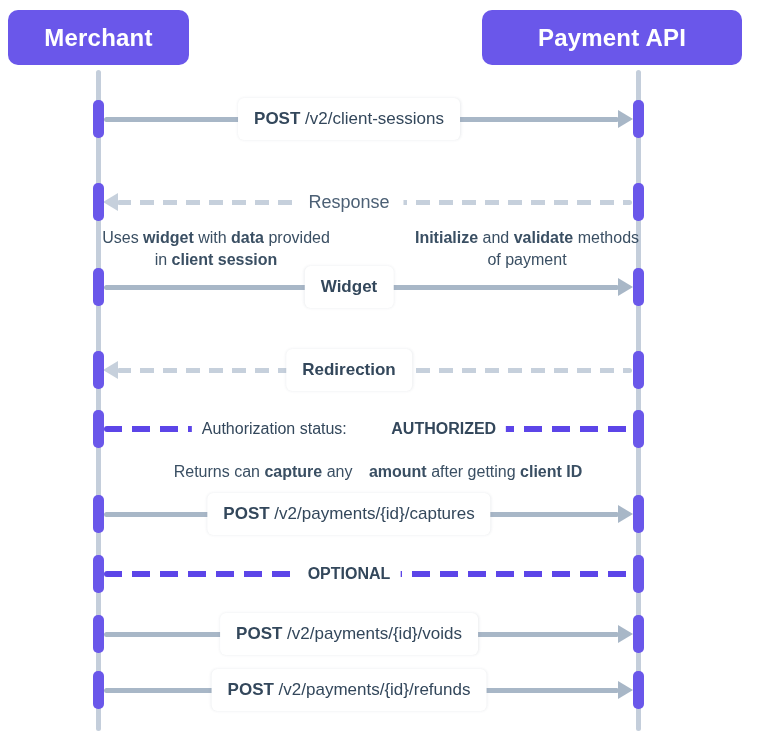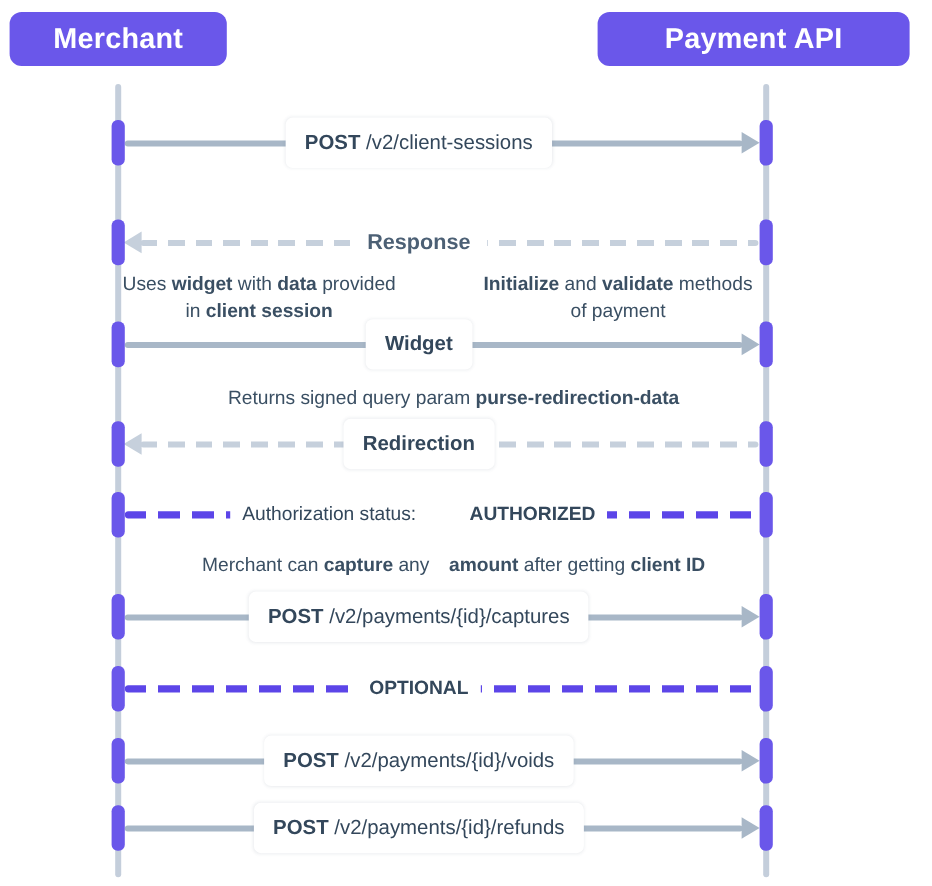--- a/index.html
+++ b/index.html
@@ -2,26 +2,26 @@
 <html><head>
 <meta charset="utf-8">
 <style>
   html,body{margin:0;padding:0;background:#ffffff;}
   .stage{
     position:relative;width:777px;height:738px;background:#ffffff;
     font-family:"Liberation Sans", sans-serif;overflow:hidden;
   }
   
   .actor{
-    position:absolute;top:10px;height:45px;background:#6A57EA;border-radius:10px;
+    position:absolute;top:10px;height:55px;background:#6A57EA;border-radius:10px;
     color:#ffffff;display:flex;align-items:center;justify-content:center;
     font-weight:bold;font-size:24px;letter-spacing:.2px;
   }
   .actor.left{left:8px;width:181px;}
-  .actor.right{left:498px;width:260px;text-align:center;}
+  .actor.right{left:482px;width:260px;text-align:center;}
   
   .lifeline{position:absolute;top:70px;height:661px;width:5px;background:#C4CEDB;border-radius:3px;}
   .lifeline.left{left:95.5px;}
   .lifeline.right{left:635.5px;}
   
   .activation{position:absolute;width:11px;height:38px;background:#6A57EA;border-radius:5px;}
   
   .msg{position:absolute;left:104px;width:528px;height:0;}
   .msg .line{position:absolute;top:-2.5px;height:5px;border-radius:3px;}
   .msg.solid .line{left:0;right:13px;background:#A8B7C7;}
@@ -34,21 +34,21 @@
     position:absolute;left:245px;top:0;transform:translate(-50%,-50%);
     background:#ffffff;border-radius:6px;padding:11px 16px;
     font-size:17px;color:#33475B;white-space:pre;
     box-shadow:0 0 3px rgba(40,60,90,.10);
   }
   .msg-label b{font-weight:bold;}
   .msg-label.boxed{font-weight:bold;}
   .msg-label.mixed{font-weight:normal;}
   .msg-label.plain{
     box-shadow:none;border-radius:0;padding:2px 14px;
-    font-weight:bold;color:#4C6075;font-size:18px;text-align:right;
+    font-weight:normal;color:#4C6075;font-size:18px;text-align:right;
   }
   
   .divider{position:absolute;left:104px;width:528px;height:0;}
   .divider .line{
     position:absolute;left:0;right:0;top:-3px;height:6px;border-radius:3px;
     background:repeating-linear-gradient(90deg,#5C45E8 0 18px,transparent 18px 28px);
   }
   .divider-label{
     position:absolute;left:245px;top:0;transform:translate(-50%,-50%);
     background:#ffffff;padding:2px 10px;font-size:16px;color:#33475B;white-space:pre;
@@ -84,42 +84,41 @@
     <div class="msg-label mixed"><b>POST</b><span> /v2/client-sessions</span></div>
   </div>
 
   <div class="msg dashed" style="top:202px">
     <div class="line"></div>
     <div class="head left"></div>
     <div class="msg-label plain">Response</div>
   </div>
 
   <div class="note wrap" style="left:216px;top:249px"><span>Uses </span><span style="font-weight: bold;">widget</span><span> with </span><span style="font-weight: bold;">data</span><span> provided in </span><span style="font-weight: bold;">client session</span></div>
-  <div class="note wrap" style="left:515px;top:249px"><span style="font-weight: bold;">Initialize</span><span> and </span><span style="font-weight: bold;">validate</span><span> methods of payment</span></div>
+  <div class="note wrap" style="left:527px;top:249px"><span style="font-weight: bold;">Initialize</span><span> and </span><span style="font-weight: bold;">validate</span><span> methods of payment</span></div>
 
   <div class="msg solid" style="top:287px">
     <div class="line"></div>
     <div class="head right"></div>
     <div class="msg-label boxed">Widget</div>
   </div>
 
-  <div class="note nowrap" style="left:378px;top:333px"><span>Returns signed query param </span><span style="font-weight: bold;">purse-redirection-data</span></div>
 
   <div class="msg dashed" style="top:370px">
     <div class="line"></div>
     <div class="head left"></div>
     <div class="msg-label boxed">Redirection</div>
   </div>
 
   <div class="divider" style="top:429px">
     <div class="line"></div>
     <div class="divider-label"><span>Authorization status: </span><span class="em">AUTHORIZED</span></div>
   </div>
 
-  <div class="note nowrap" style="left:378px;top:472px"><span>Merchant can </span><span style="font-weight: bold;">capture</span><span> any </span><span style="font-weight: bold; margin-left: 12px;">amount</span><span> after getting </span><span style="font-weight: bold;">client ID</span></div>
+  <div class="note nowrap" style="left:378px;top:472px"><span>Returns can </span><span style="font-weight: bold;">capture</span><span> any </span><span style="font-weight: bold; margin-left: 12px;">amount</span><span> after getting </span><span style="font-weight: bold;">client ID</span></div>
 
   <div class="msg solid" style="top:514px">
     <div class="line"></div>
     <div class="head right"></div>
     <div class="msg-label mixed"><b>POST</b><span> /v2/payments/{id}/captures</span></div>
   </div>
 
   <div class="divider" style="top:574px">
     <div class="line"></div>
     <div class="divider-label allbold">OPTIONAL</div>

